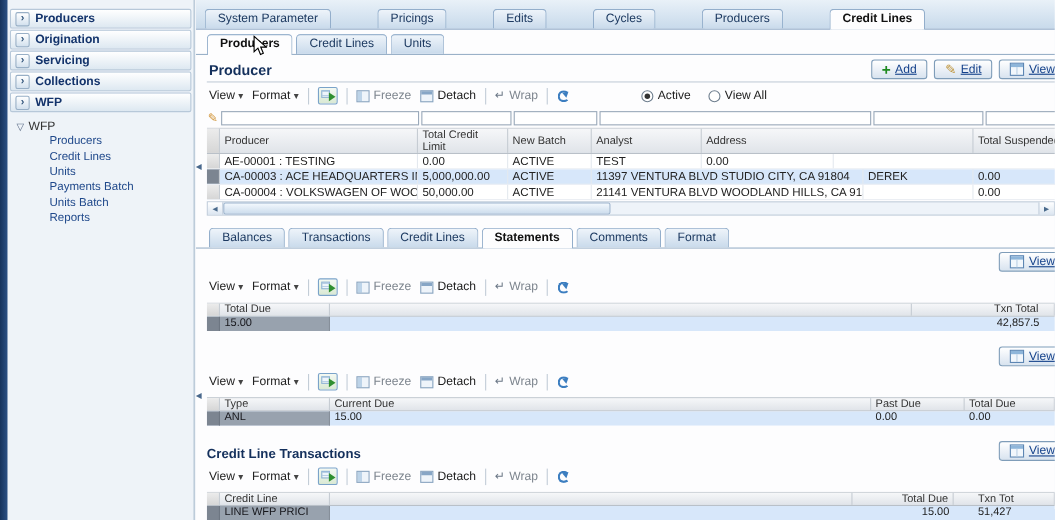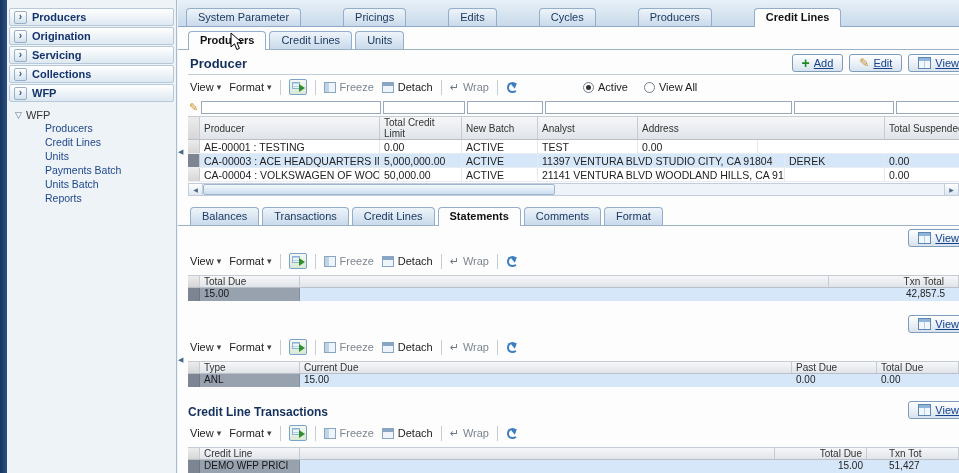--- a/index.html
+++ b/index.html
@@ -455,21 +455,21 @@
     <div class="dt-wrap">
       <div class="dthead">
         <span class="gut" style="border-right-color:#c6ccd3"></span>
         <span class="dth t-c1">Credit Line</span>
         <span class="dth flex"></span>
         <span class="dth t3-tot ar">Total Due</span>
         <span class="dth t3-txn">Txn Tot</span>
       </div>
       <div class="dtrow">
         <span class="gut"></span>
-        <span class="td t-c1 rowhead">DEMO WFP PRICI</span>
+        <span class="td t-c1 rowhead">LINE WFP PRICI</span>
         <span class="td flex"></span>
         <span class="td t3-tot ar">15.00</span>
         <span class="td t3-txn">51,427</span>
       </div>
     </div>
   </div>
 
 </main>
 
 </body></html>

